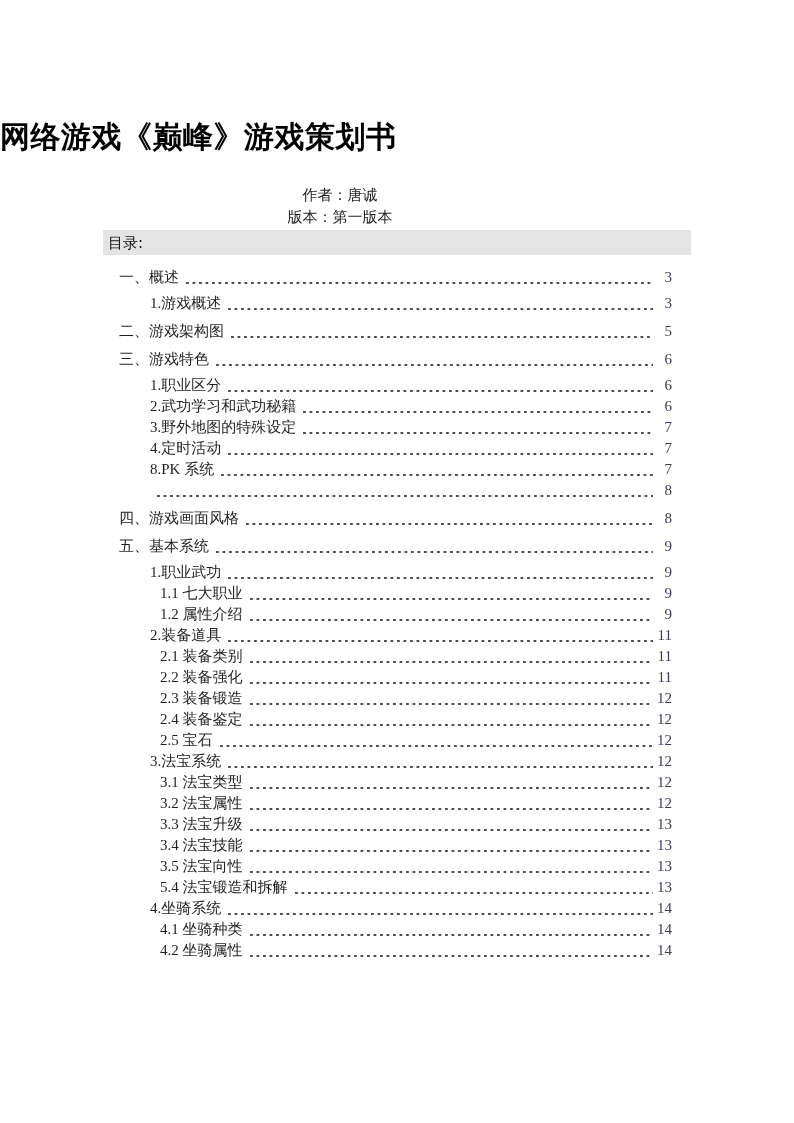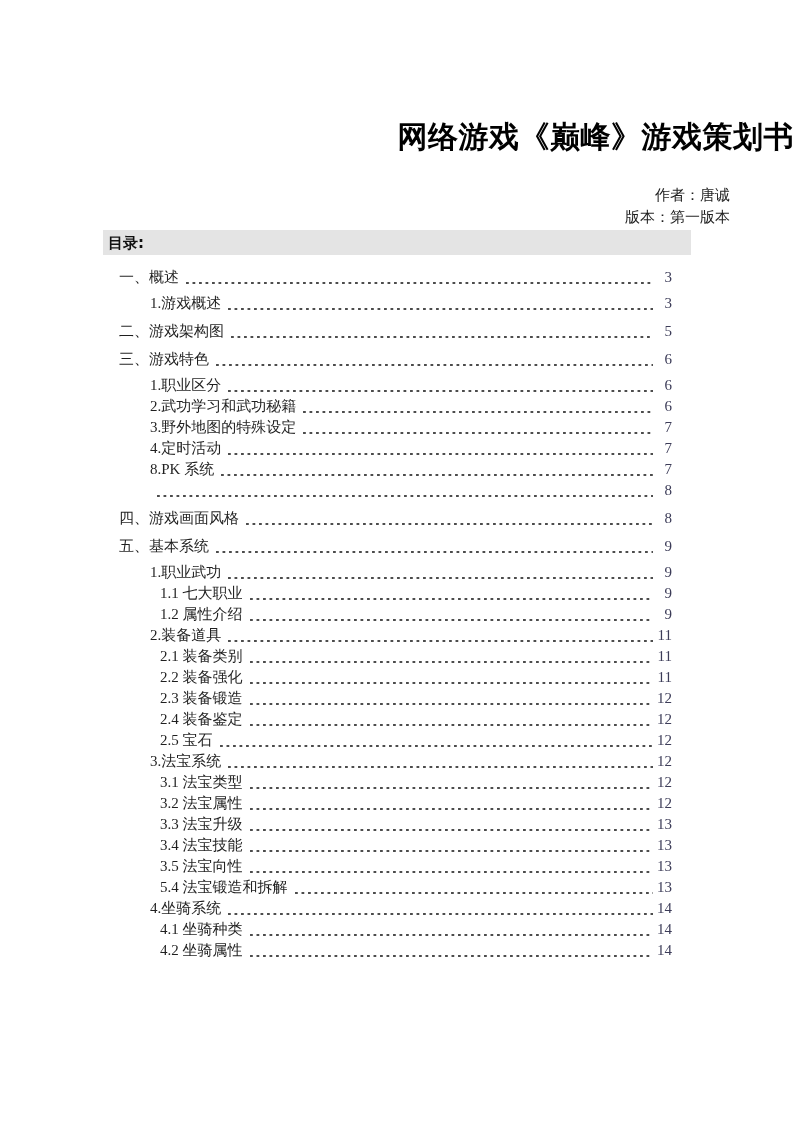--- a/index.html
+++ b/index.html
@@ -11,44 +11,44 @@
     margin: 0 auto;
     background: #ffffff;
     overflow: hidden;
     font-family: "Liberation Serif", "DejaVu Serif", serif;
     color: #1f1f1f;
   }
 
   .doc-title {
     margin: 0;
     padding-top: 116px;
-    text-align: right;
+    text-align: left;
     font-family: "DejaVu Sans", "Liberation Sans", sans-serif;
     font-weight: 700;
     font-size: 30px;
     line-height: 42px;
     color: #000000;
     letter-spacing: 0.5px;
   }
 
   .meta-block {
     margin-top: 26px;
-    padding-right: 64px;
-    text-align: right;
+    padding-right: 114px;
+    text-align: center;
     font-size: 15px;
     line-height: 22.4px;
     color: #1f1f1f;
   }
 
   .toc-heading {
     margin: 1px 103px 0 103px;
     background: #e4e4e4;
     padding: 4px 6px 3px 5px;
     font-family: "DejaVu Sans", "Liberation Sans", sans-serif;
-    font-weight: 700;
+    font-weight: 400;
     font-size: 15px;
     line-height: 18px;
     color: #111111;
   }
 
   .toc {
     margin: 12px 103px 0 103px;
     padding-right: 19px;
     font-size: 15px;
   }

